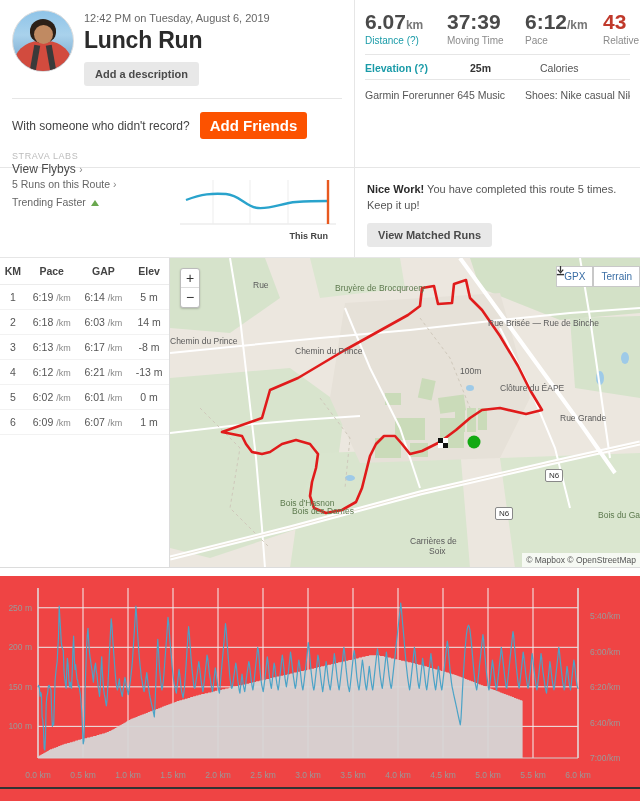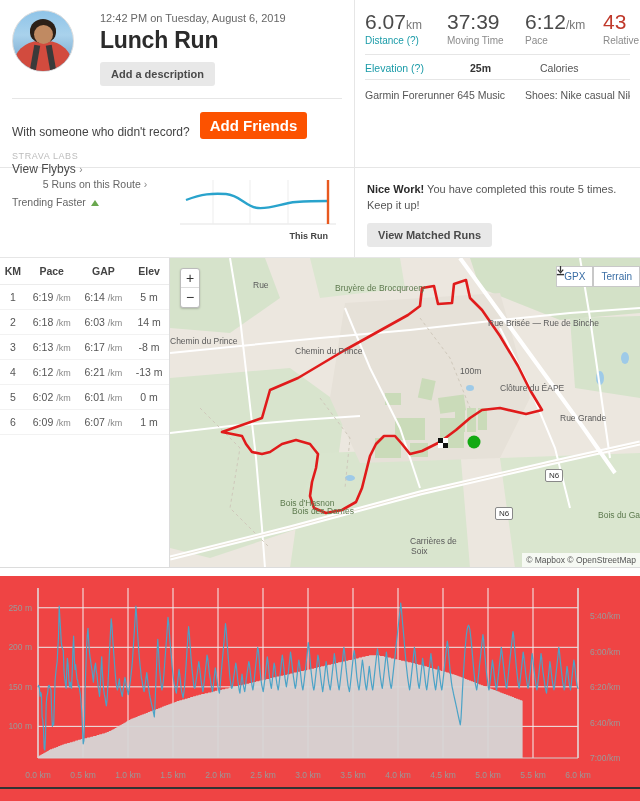--- a/index.html
+++ b/index.html
@@ -25,63 +25,63 @@
   }
   .avatar .head { position:absolute; left:50%; top:14%; width:26px; height:24px; margin-left:-13px;
      background:#2c2018; border-radius:50% 50% 45% 45%; }
   .avatar .face { position:absolute; left:50%; top:24%; width:19px; height:19px; margin-left:-9px;
      background:#c08a62; border-radius:50%; }
   .avatar .body { position:absolute; left:50%; bottom:0; width:60px; height:30px; margin-left:-30px;
      background:#d24b3e; border-radius:26px 26px 0 0; }
   .avatar .strapL { position:absolute; left:19px; bottom:0; width:6px; height:26px; background:#3a3a3a; transform:rotate(10deg); }
   .avatar .strapR { position:absolute; right:19px; bottom:0; width:6px; height:26px; background:#3a3a3a; transform:rotate(-10deg); }
 
-  .hdr-txt { padding-top: 2px; margin-left: 16px; }
+  .hdr-txt { padding-top: 2px; }
   .ts { font-size: 11px; color: #666; }
   .title { font-size: 23px; font-weight: bold; color: #2b2b2b; margin: 3px 0 8px 0; letter-spacing:-.2px; }
   .btn-grey {
     display:inline-block; background:#e8e8e8; color:#4a4a4a; font-size:11px; font-weight:bold;
     padding:6px 11px; border-radius:3px; border:none; cursor:pointer;
   }
   .divider { border-top:1px solid #e6e6e6; margin: 12px 0 0 0; }
 
-  .friends-row { display:flex; align-items:flex-end; gap:10px; padding: 13px 0 0 0; font-size:12px; color:#444; }
+  .friends-row { display:flex; align-items:center; gap:10px; padding: 13px 0 0 0; font-size:12px; color:#444; }
   .btn-orange {
     background:#fc5200; color:#fff; font-size:15px; font-weight:bold;
     padding:5px 10px; border-radius:3px; border:none; cursor:pointer;
   }
   .labs { margin-top: 12px; }
   .labs-kicker { font-size:9px; color:#bcbcbc; letter-spacing:.6px; }
   .labs-link { font-size:12px; color:#4a4a4a; margin-top:1px; }
   .labs-link .chev { color:#888; font-size:10px; }
 
   
   .stats { display:flex; gap: 4px; }
   .stat { flex: 0 0 auto; }
   .stat.s1 { width: 78px; } .stat.s2 { width: 74px; } .stat.s3 { width: 74px; }
-  .stat .big { font-size: 21px; color:#4a4a4a; font-weight:400; line-height:1.1; white-space:nowrap; }
+  .stat .big { font-size: 21px; color:#4a4a4a; font-weight:700; line-height:1.1; white-space:nowrap; }
   .stat .big .u { font-size: 12px; color:#777; }
   .stat .big.red { color:#c0392b; }
   .stat .lbl { font-size:10px; color:#8b8b8b; margin-top:2px; white-space:nowrap; }
   .stat .lbl.link { color:#1a9ba8; }
 
   .srow-wrap { border-top:1px solid #e6e6e6; margin-top:8px; padding-top:7px; }
   .srow { display:flex; font-size:10.5px; color:#555; margin-bottom:5px; }
   .srow .k { width:105px; }
-  .srow .k.link { color:#1a9ba8; }
+  .srow .k.link { color:#1a9ba8;font-weight:bold; }
   .srow .v { width:70px; font-weight:bold; color:#333; }
   .srow .k2 { color:#555; }
   .gear { border-top:1px solid #e6e6e6; margin-top:4px; padding-top:9px; display:flex; font-size:10.5px; color:#555; }
   .gear .g1 { width:160px; } .gear .g2 { flex:1; white-space:nowrap; overflow:hidden; }
 
   
   .route { display:flex; height:90px; border-bottom:1px solid #e6e6e6; }
   .route-left { width:355px; border-right:1px solid #e6e6e6; display:flex; }
   .route-info { width:178px; padding:10px 0 0 12px; }
-  .route-info .r1 { font-size:10.5px; color:#666;text-align:center; }
+  .route-info .r1 { font-size:10.5px; color:#666; }
   .route-info .r1 .chev { color:#888; }
   .route-info .r2 { font-size:16px; color:#444; margin-top:6px; }
   .route-info .r2 b { color:#2b2b2b; }
   .route-info .r3 { font-size:10.5px; color:#666; margin-top:6px; }
   .tri { display:inline-block; width:0; height:0; border-left:4px solid transparent; border-right:4px solid transparent; border-bottom:6px solid #6aa84f; margin-left:2px; }
   .spark { flex:1; padding:10px 12px 0 0; }
   .spark-lbl { text-align:right; font-size:9px; font-weight:bold; color:#444; padding-right:14px; margin-top:1px; }
   .route-right { width:285px; padding:14px 10px 0 12px; }
   .nice { font-size:11px; color:#555; line-height:1.45; }
   .nice b { color:#2b2b2b; }
@@ -358,21 +358,21 @@
       <div id="map-labels">
           <div class="mlabel green" style="left: 165px; top: 25px;">Bruyère de Brocquroery</div>
           <div class="mlabel" style="left: 125px; top: 88px;">Chemin du Prince</div>
           <div class="mlabel" style="left: 0px; top: 78px;">Chemin du Prince</div>
           <div class="mlabel" style="left: 318px; top: 60px;">Rue Brisée — Rue de Binche</div>
           <div class="mlabel" style="left: 330px; top: 125px;">Clôture du ÉAPE</div>
           <div class="mlabel" style="left: 390px; top: 155px;">Rue Grande</div>
           <div class="mlabel green" style="left: 110px; top: 240px;">Bois d'Hasnon</div>
           <div class="mlabel green" style="left: 122px; top: 248px;">Bois des Dames</div>
           <div class="mlabel" style="left: 240px; top: 278px;">Carrières de</div>
-          <div class="mlabel" style="left: 241px; top: 288px;">Soix</div>
+          <div class="mlabel" style="left: 259px; top: 288px;">Soix</div>
           <div class="mlabel green" style="left: 428px; top: 252px;">Bois du Gar</div>
           <div class="mlabel" style="left: 290px; top: 108px;">100m</div>
           <div class="mlabel" style="left: 83px; top: 22px;">Rue</div>
           <div class="shield" style="left: 375px; top: 211px;">N6</div>
           <div class="shield" style="left: 325px; top: 249px;">N6</div>
         </div>
       <div class="attrib">© Mapbox © OpenStreetMap</div>
     </div>
   </div>
 

